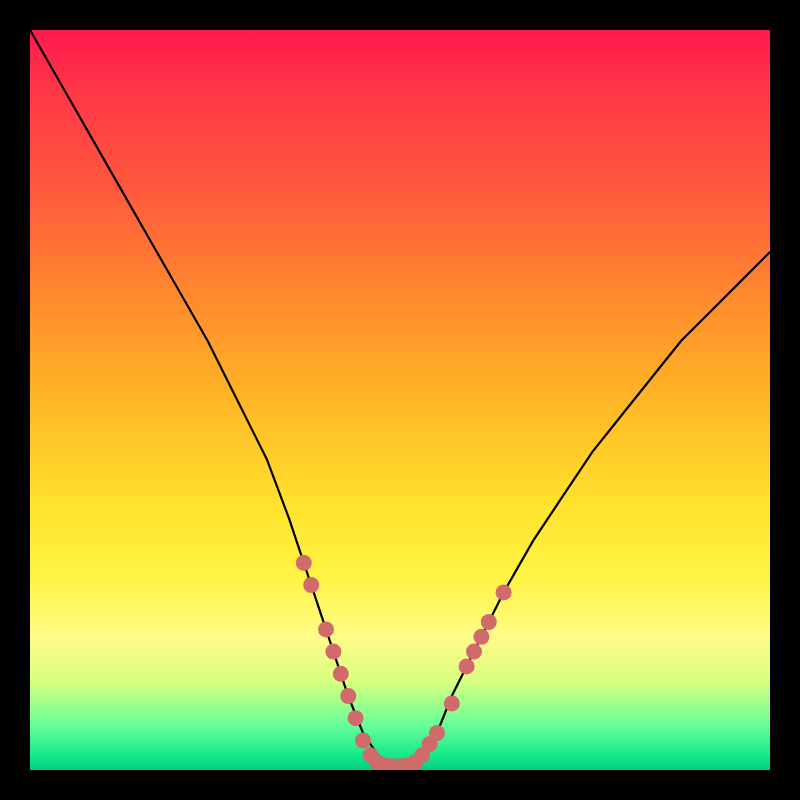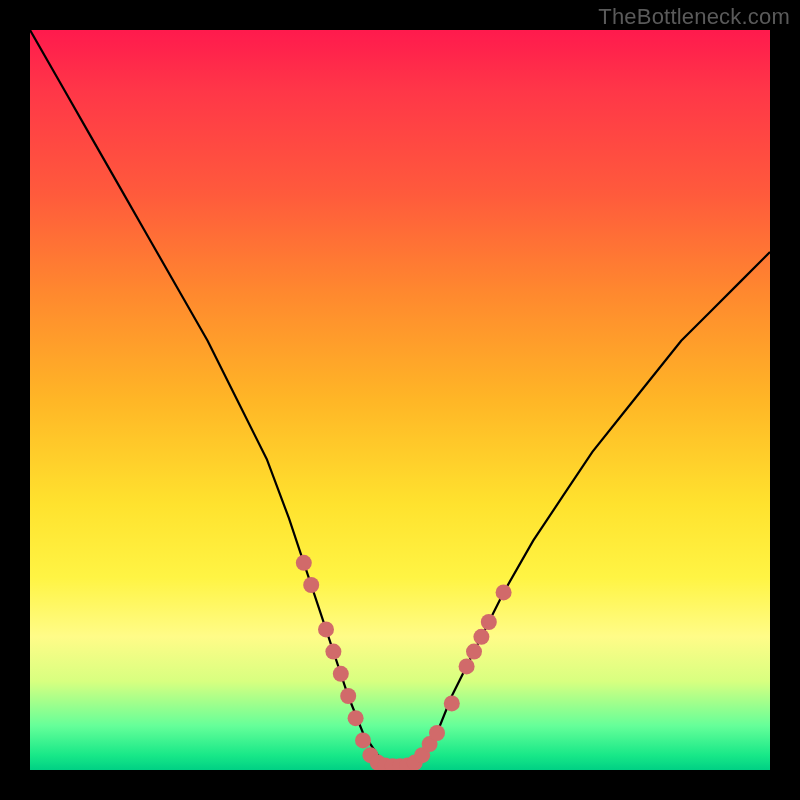--- a/index.html
+++ b/index.html
@@ -87,14 +87,13 @@
           <circle cx="407.00" cy="703.00" r="8" fill="#d16a6a" stroke="#d16a6a" stroke-width="0"></circle>
           <circle cx="421.80" cy="673.40" r="8" fill="#d16a6a" stroke="#d16a6a" stroke-width="0"></circle>
           <circle cx="436.60" cy="636.40" r="8" fill="#d16a6a" stroke="#d16a6a" stroke-width="0"></circle>
           <circle cx="444.00" cy="621.60" r="8" fill="#d16a6a" stroke="#d16a6a" stroke-width="0"></circle>
           <circle cx="451.40" cy="606.80" r="8" fill="#d16a6a" stroke="#d16a6a" stroke-width="0"></circle>
           <circle cx="458.80" cy="592.00" r="8" fill="#d16a6a" stroke="#d16a6a" stroke-width="0"></circle>
           <circle cx="473.60" cy="562.40" r="8" fill="#d16a6a" stroke="#d16a6a" stroke-width="0"></circle>
         </g>
     </svg>
   </div>
-  <div class="watermark">TheBottleneck.com</div>
 </div>
 
 </body></html>

